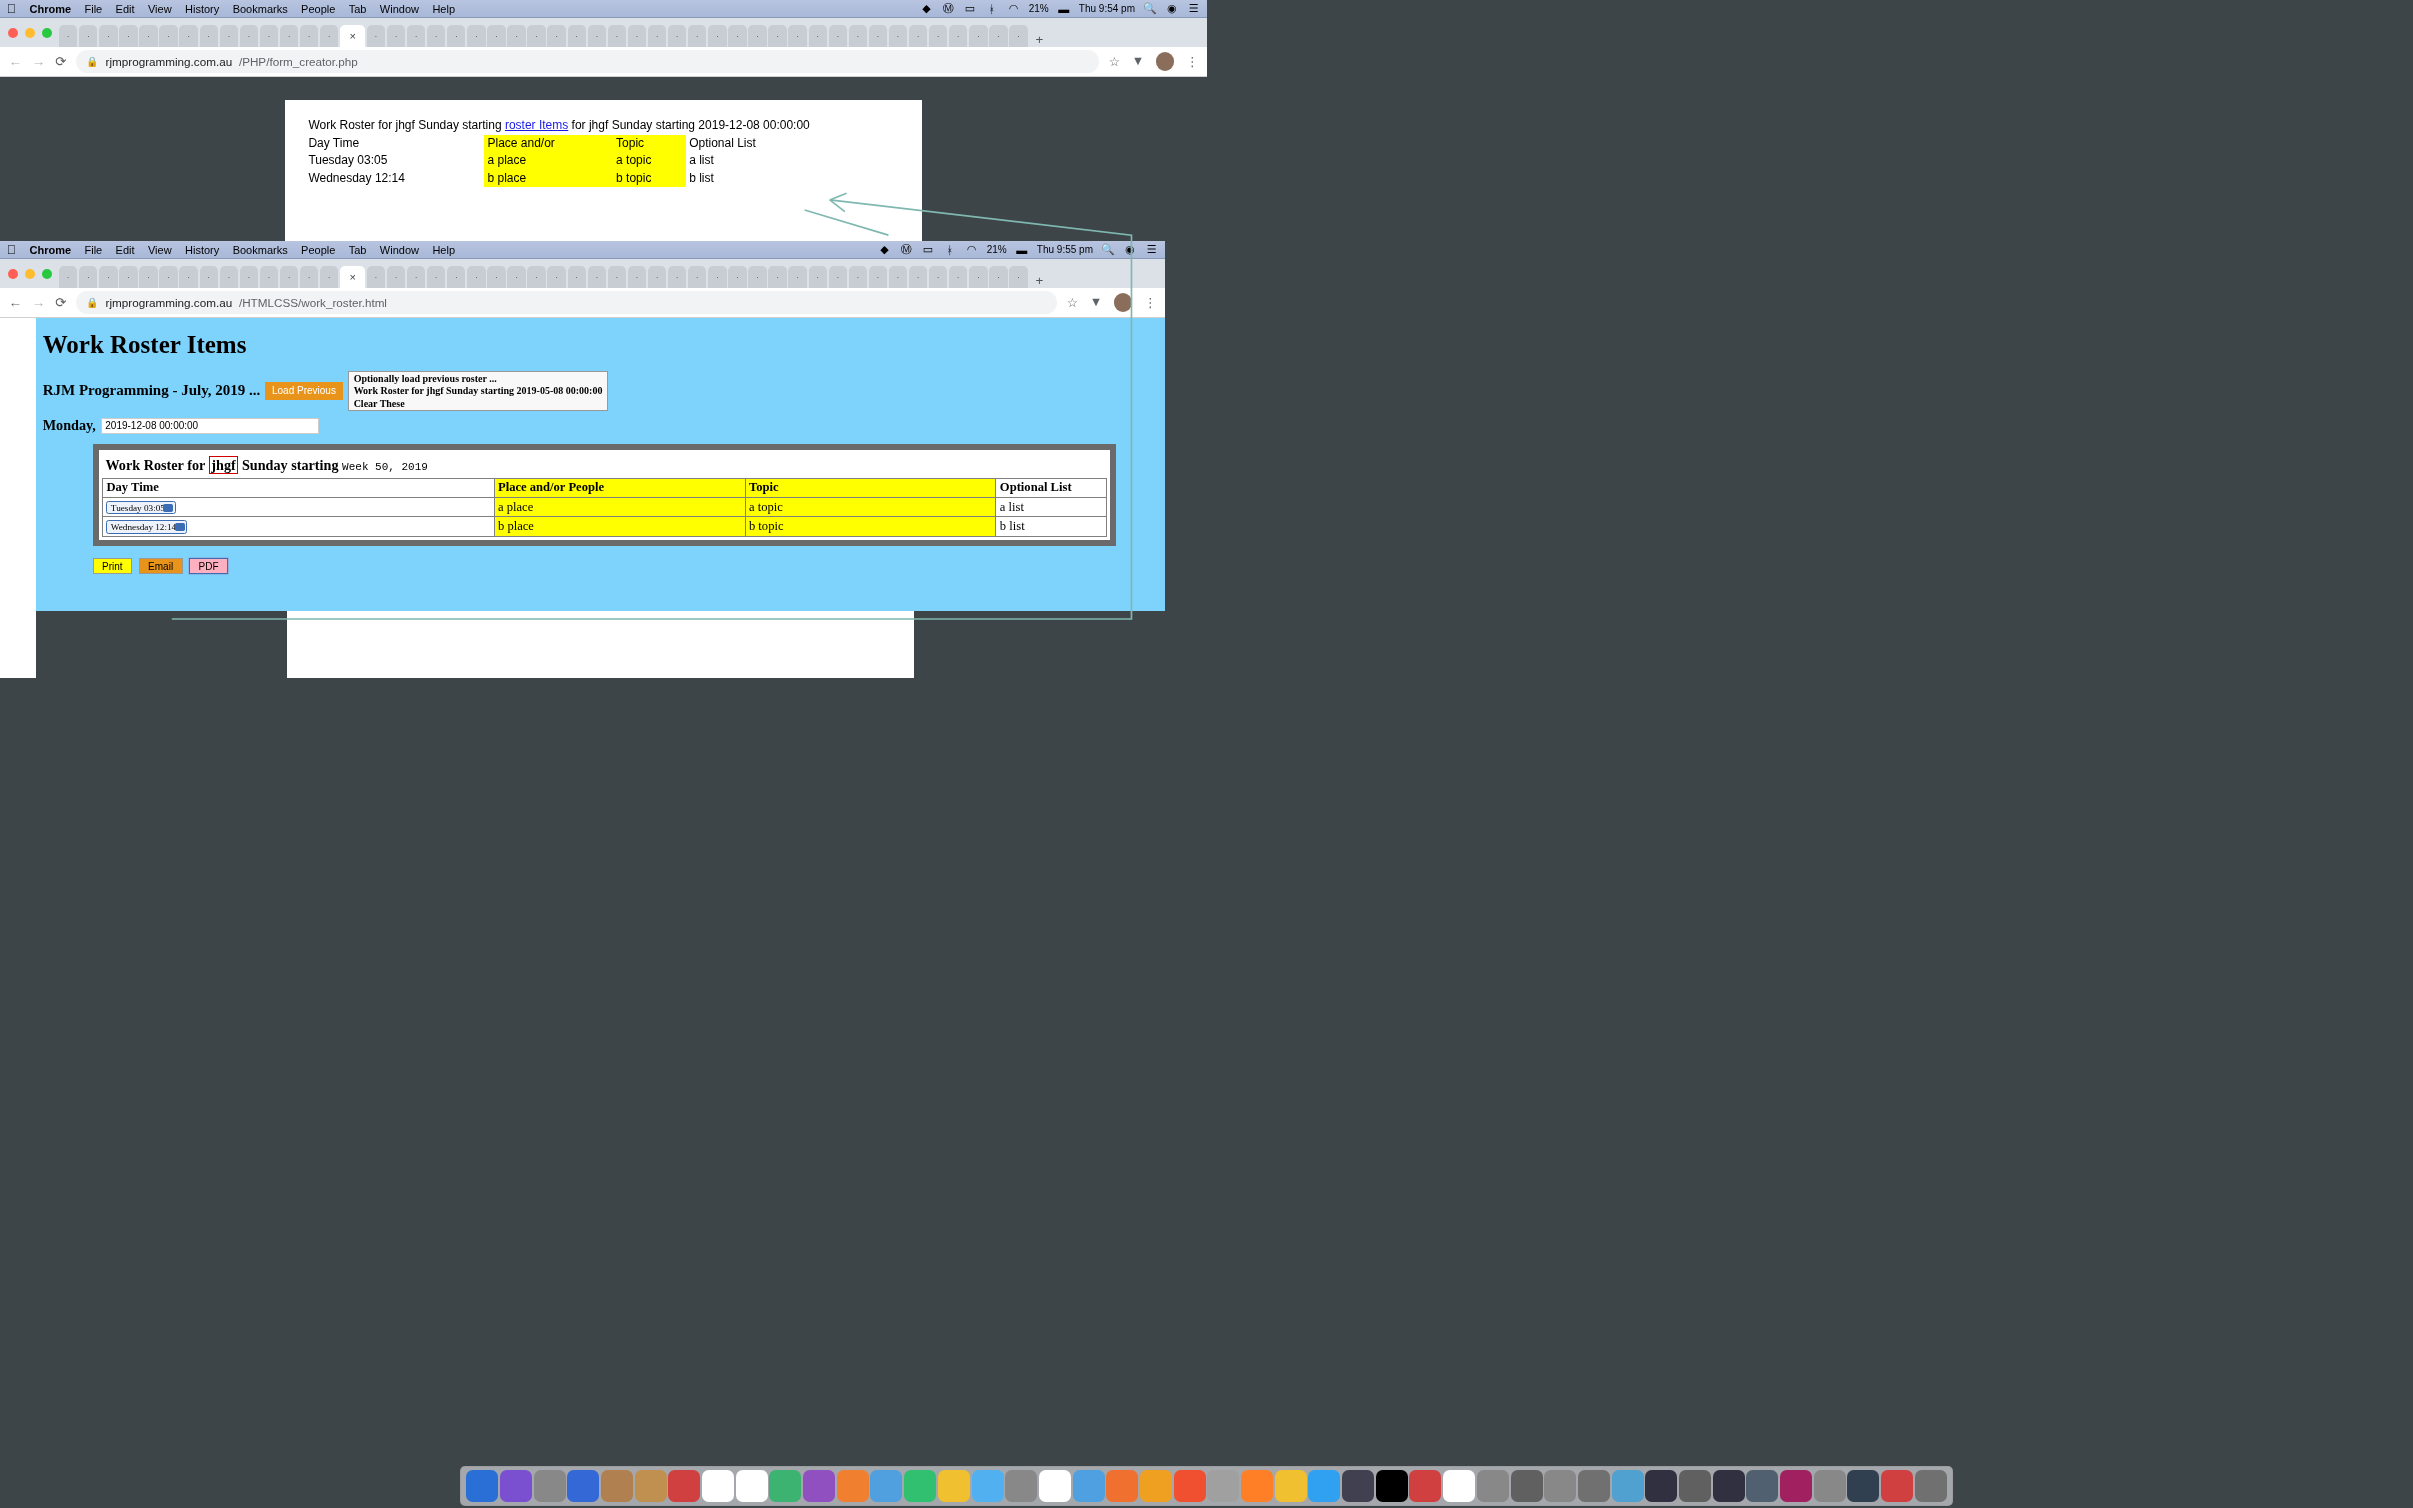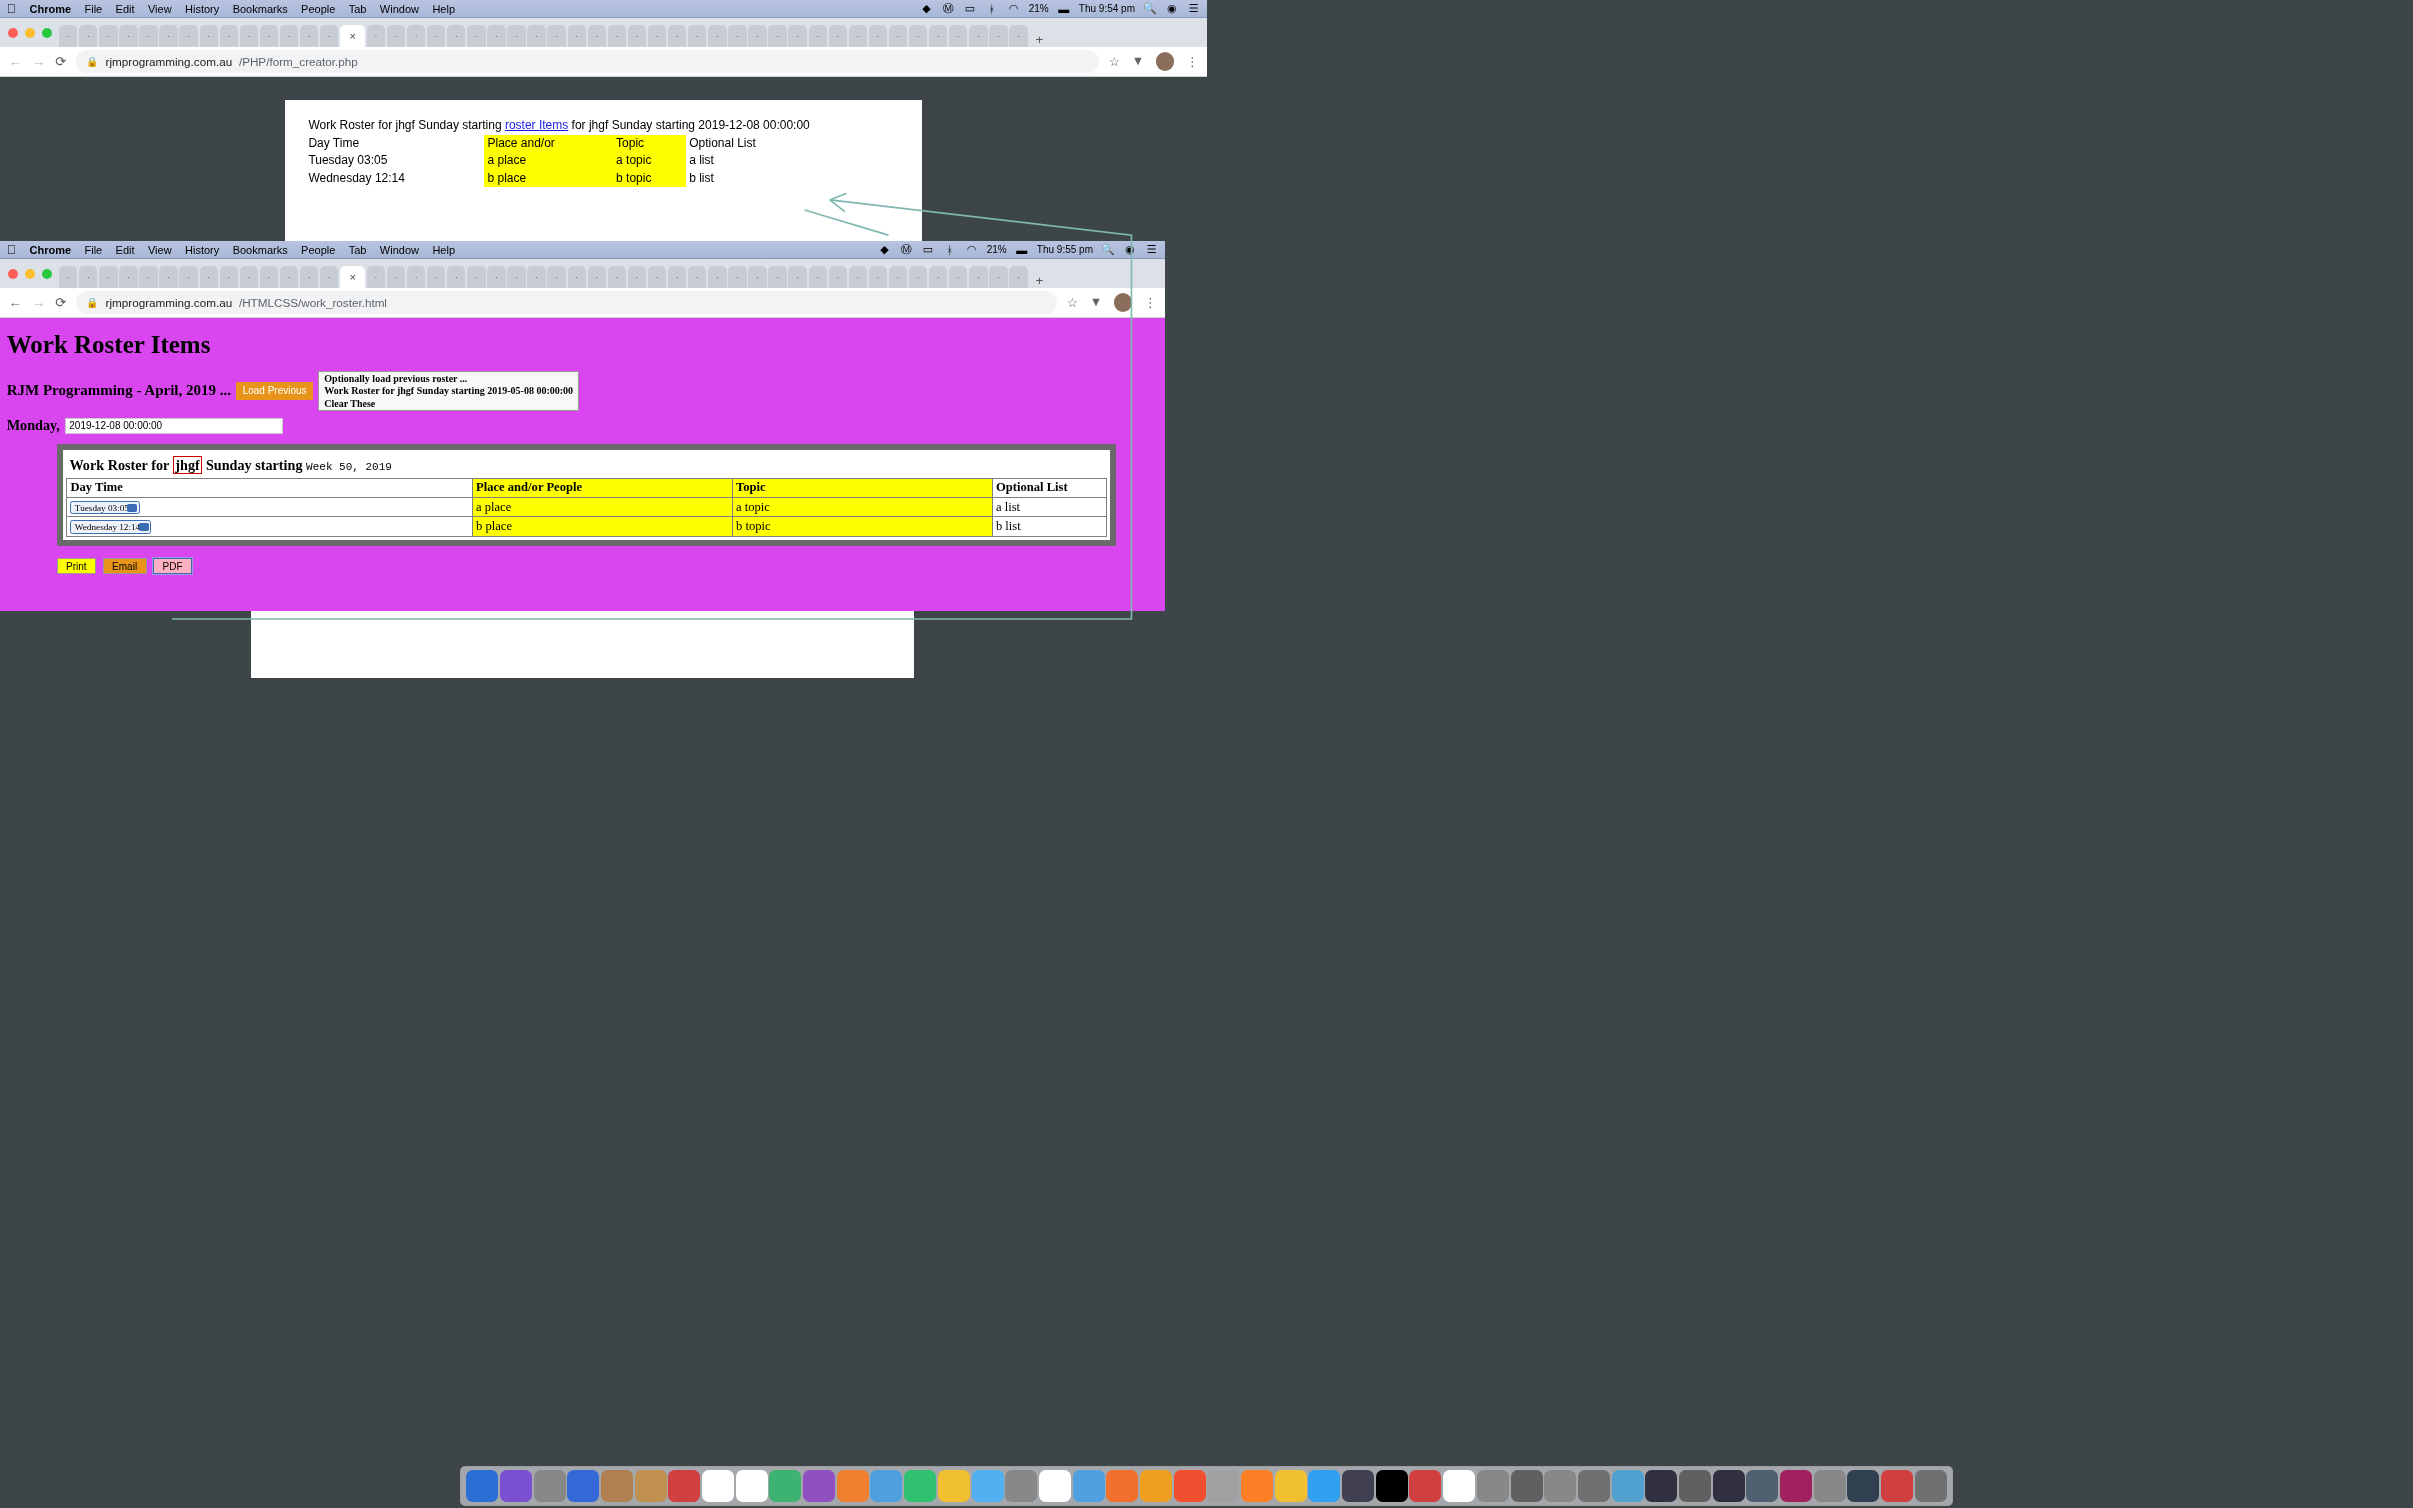--- a/index.html
+++ b/index.html
@@ -116,24 +116,25 @@
 .second-window {
   position: absolute;
   top: 241px;
   left: 0;
   width: 1165px;
 }
 .second-window .tabstrip { background: #dce1e7; }
 
 
 .roster-page {
-  background: #d946ef;
+  background: #7dd3fc;
   padding: 8.4px 6.7px;
   height: 360px;
   position: relative;
+  margin-left: 36px;
 }
 .roster-page h1 { font-family: "Times New Roman", serif; font-weight: bold; font-size: 25px; margin: 5px 0 11.7px; }
 .roster-sub { font-family: "Times New Roman", serif; font-weight: bold; font-size: 15px; display: flex; align-items: center; gap: 5px; margin-bottom: 6.7px; }
 .btn-orange { background: #e8941a; color: #fff; border: none; padding: 3.4px 6.7px; font-size: 10px; cursor: pointer; }
 .loadbox {
   border: 0.8px solid #999;
   background: #f8f8f8;
   font-size: 10px;
   min-width: 251px;
   display: inline-block;
@@ -463,21 +464,21 @@
         <span>▼</span>
         <span style="width:18.4px;height:18.4px;border-radius:50%;background:#8a6d5a;"></span>
         <span>⋮</span>
       </div>
     </div>
 
     <div class="roster-page">
       <h1>Work Roster Items</h1>
 
       <div class="roster-sub">
-        <span>RJM Programming - April, 2019 ...</span>
+        <span>RJM Programming - July, 2019 ...</span>
         <button class="btn-orange">Load Previous</button>
         <div class="loadbox">
           <div>Optionally load previous roster ...</div>
           <div>Work Roster for jhgf Sunday starting 2019-05-08 00:00:00</div>
           <div>Clear These</div>
         </div>
       </div>
 
       <div class="sunday-line">
         <span>Monday,</span>

